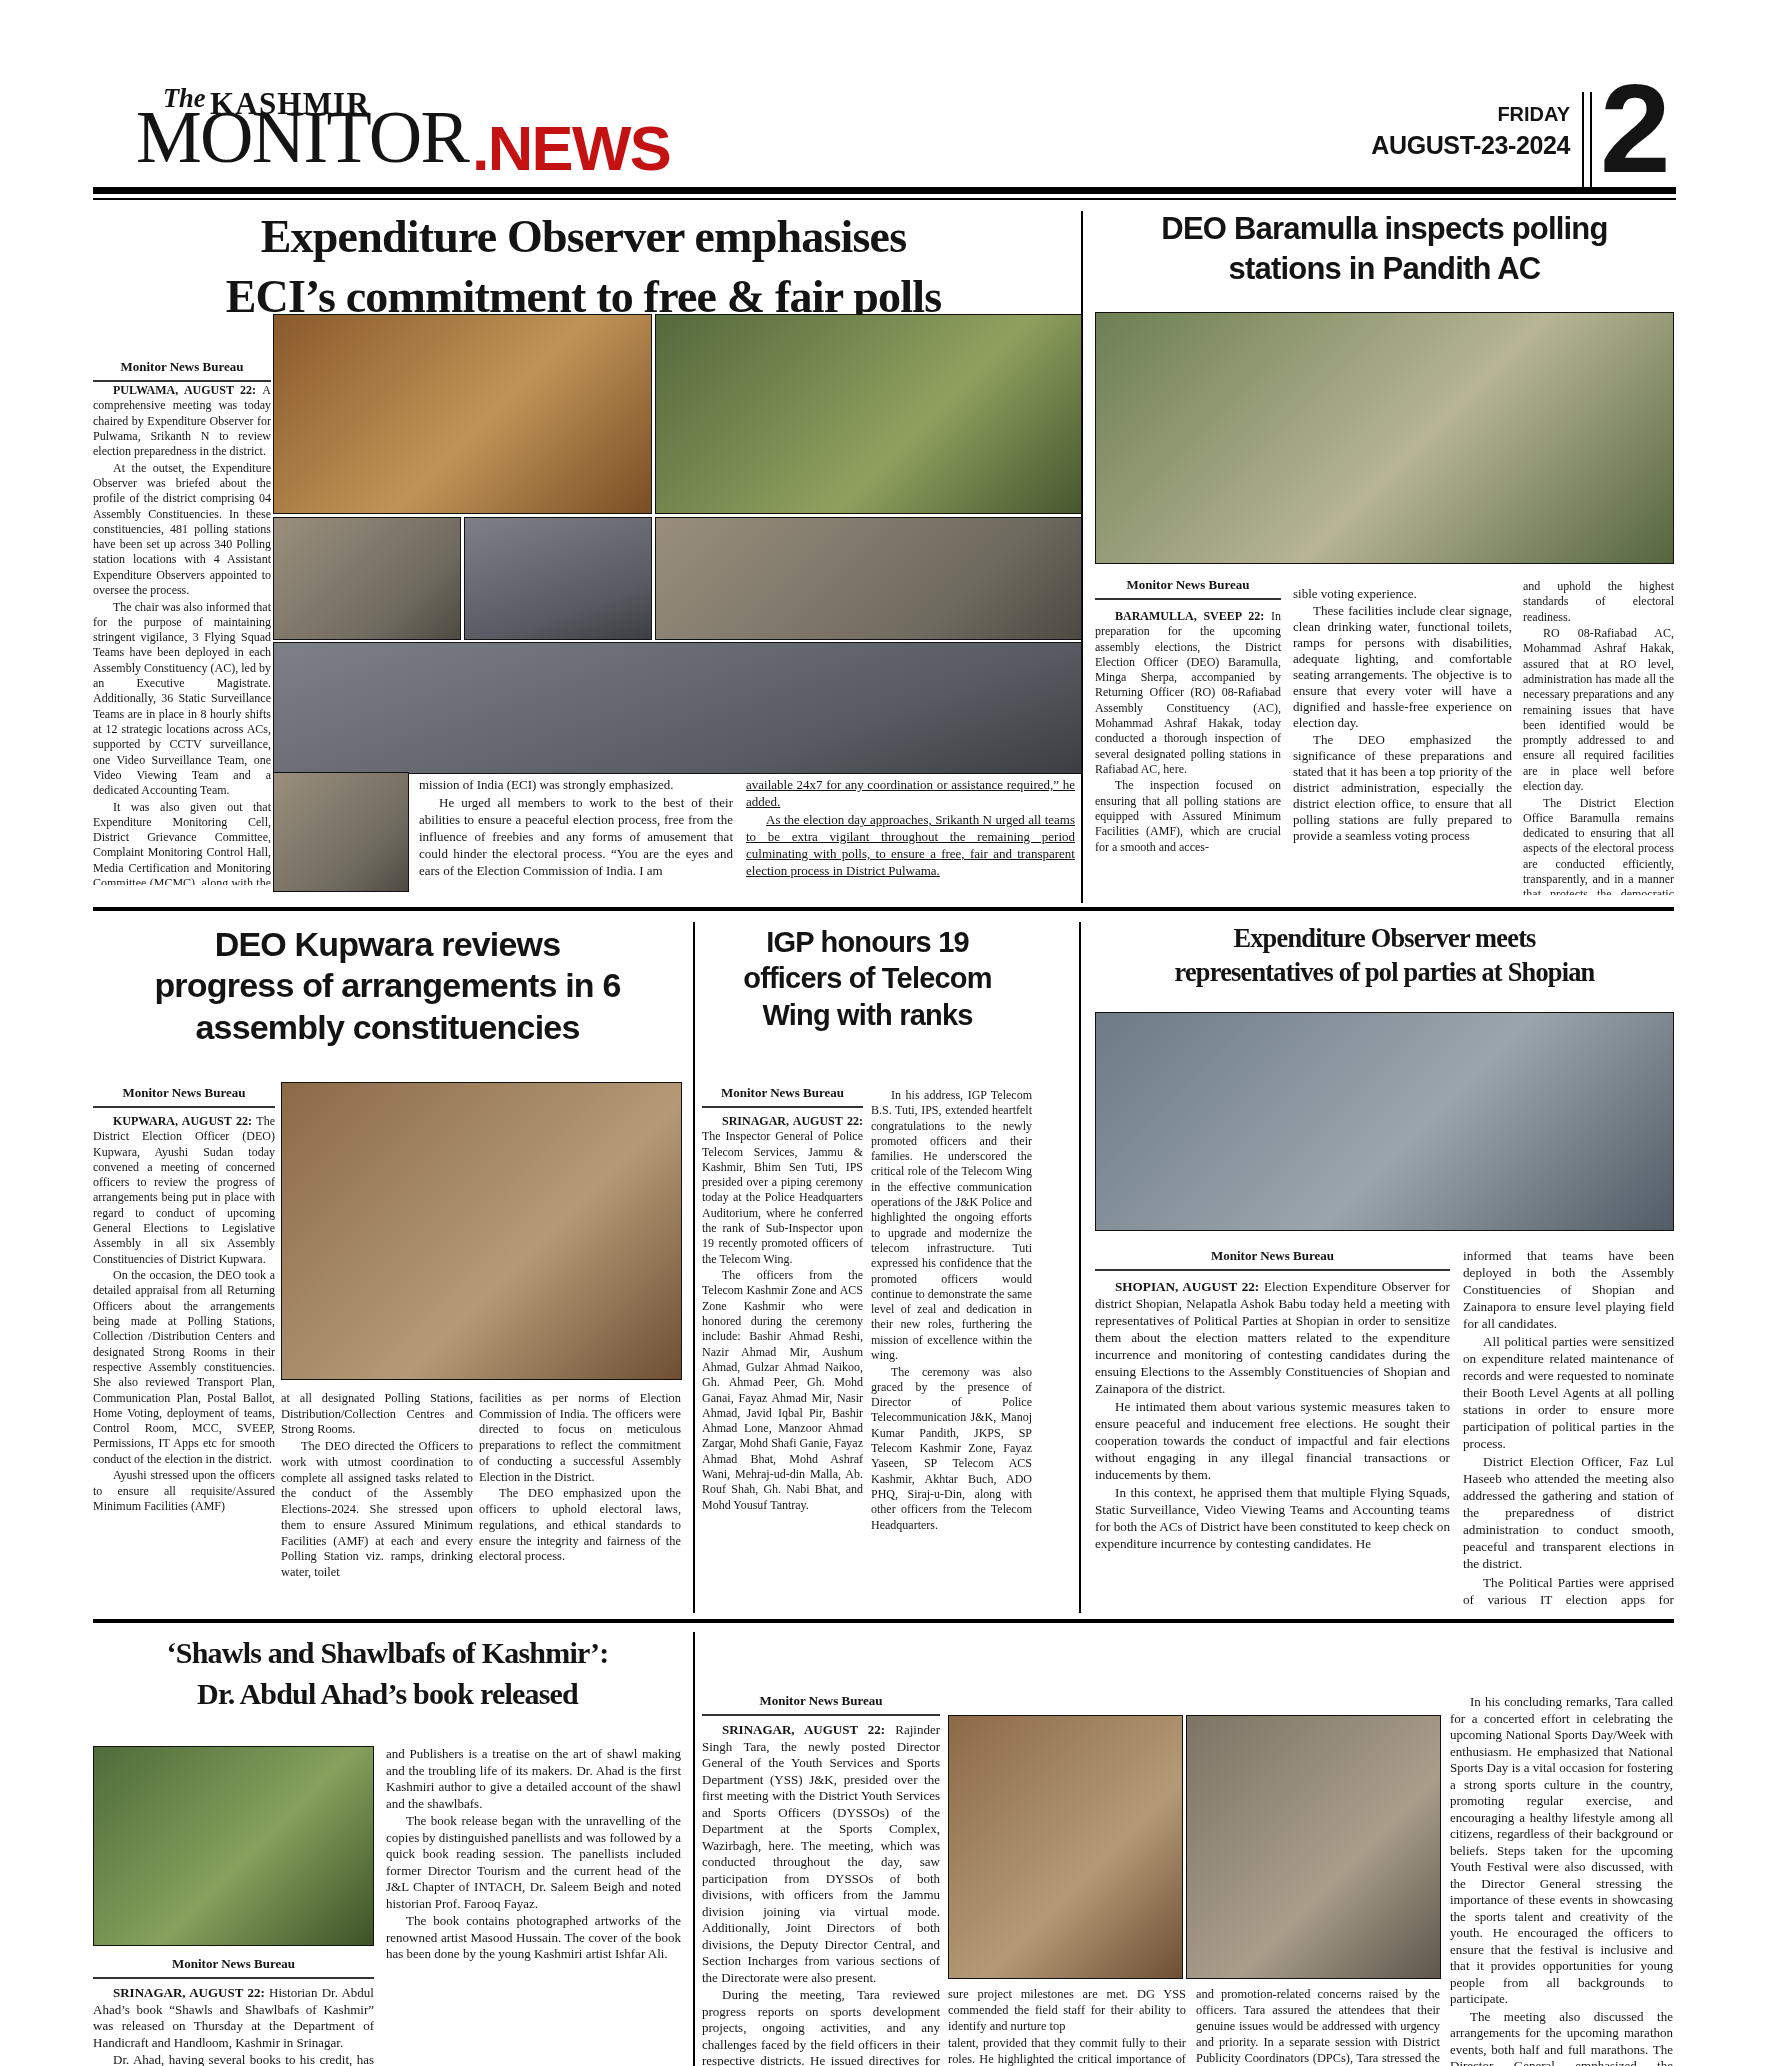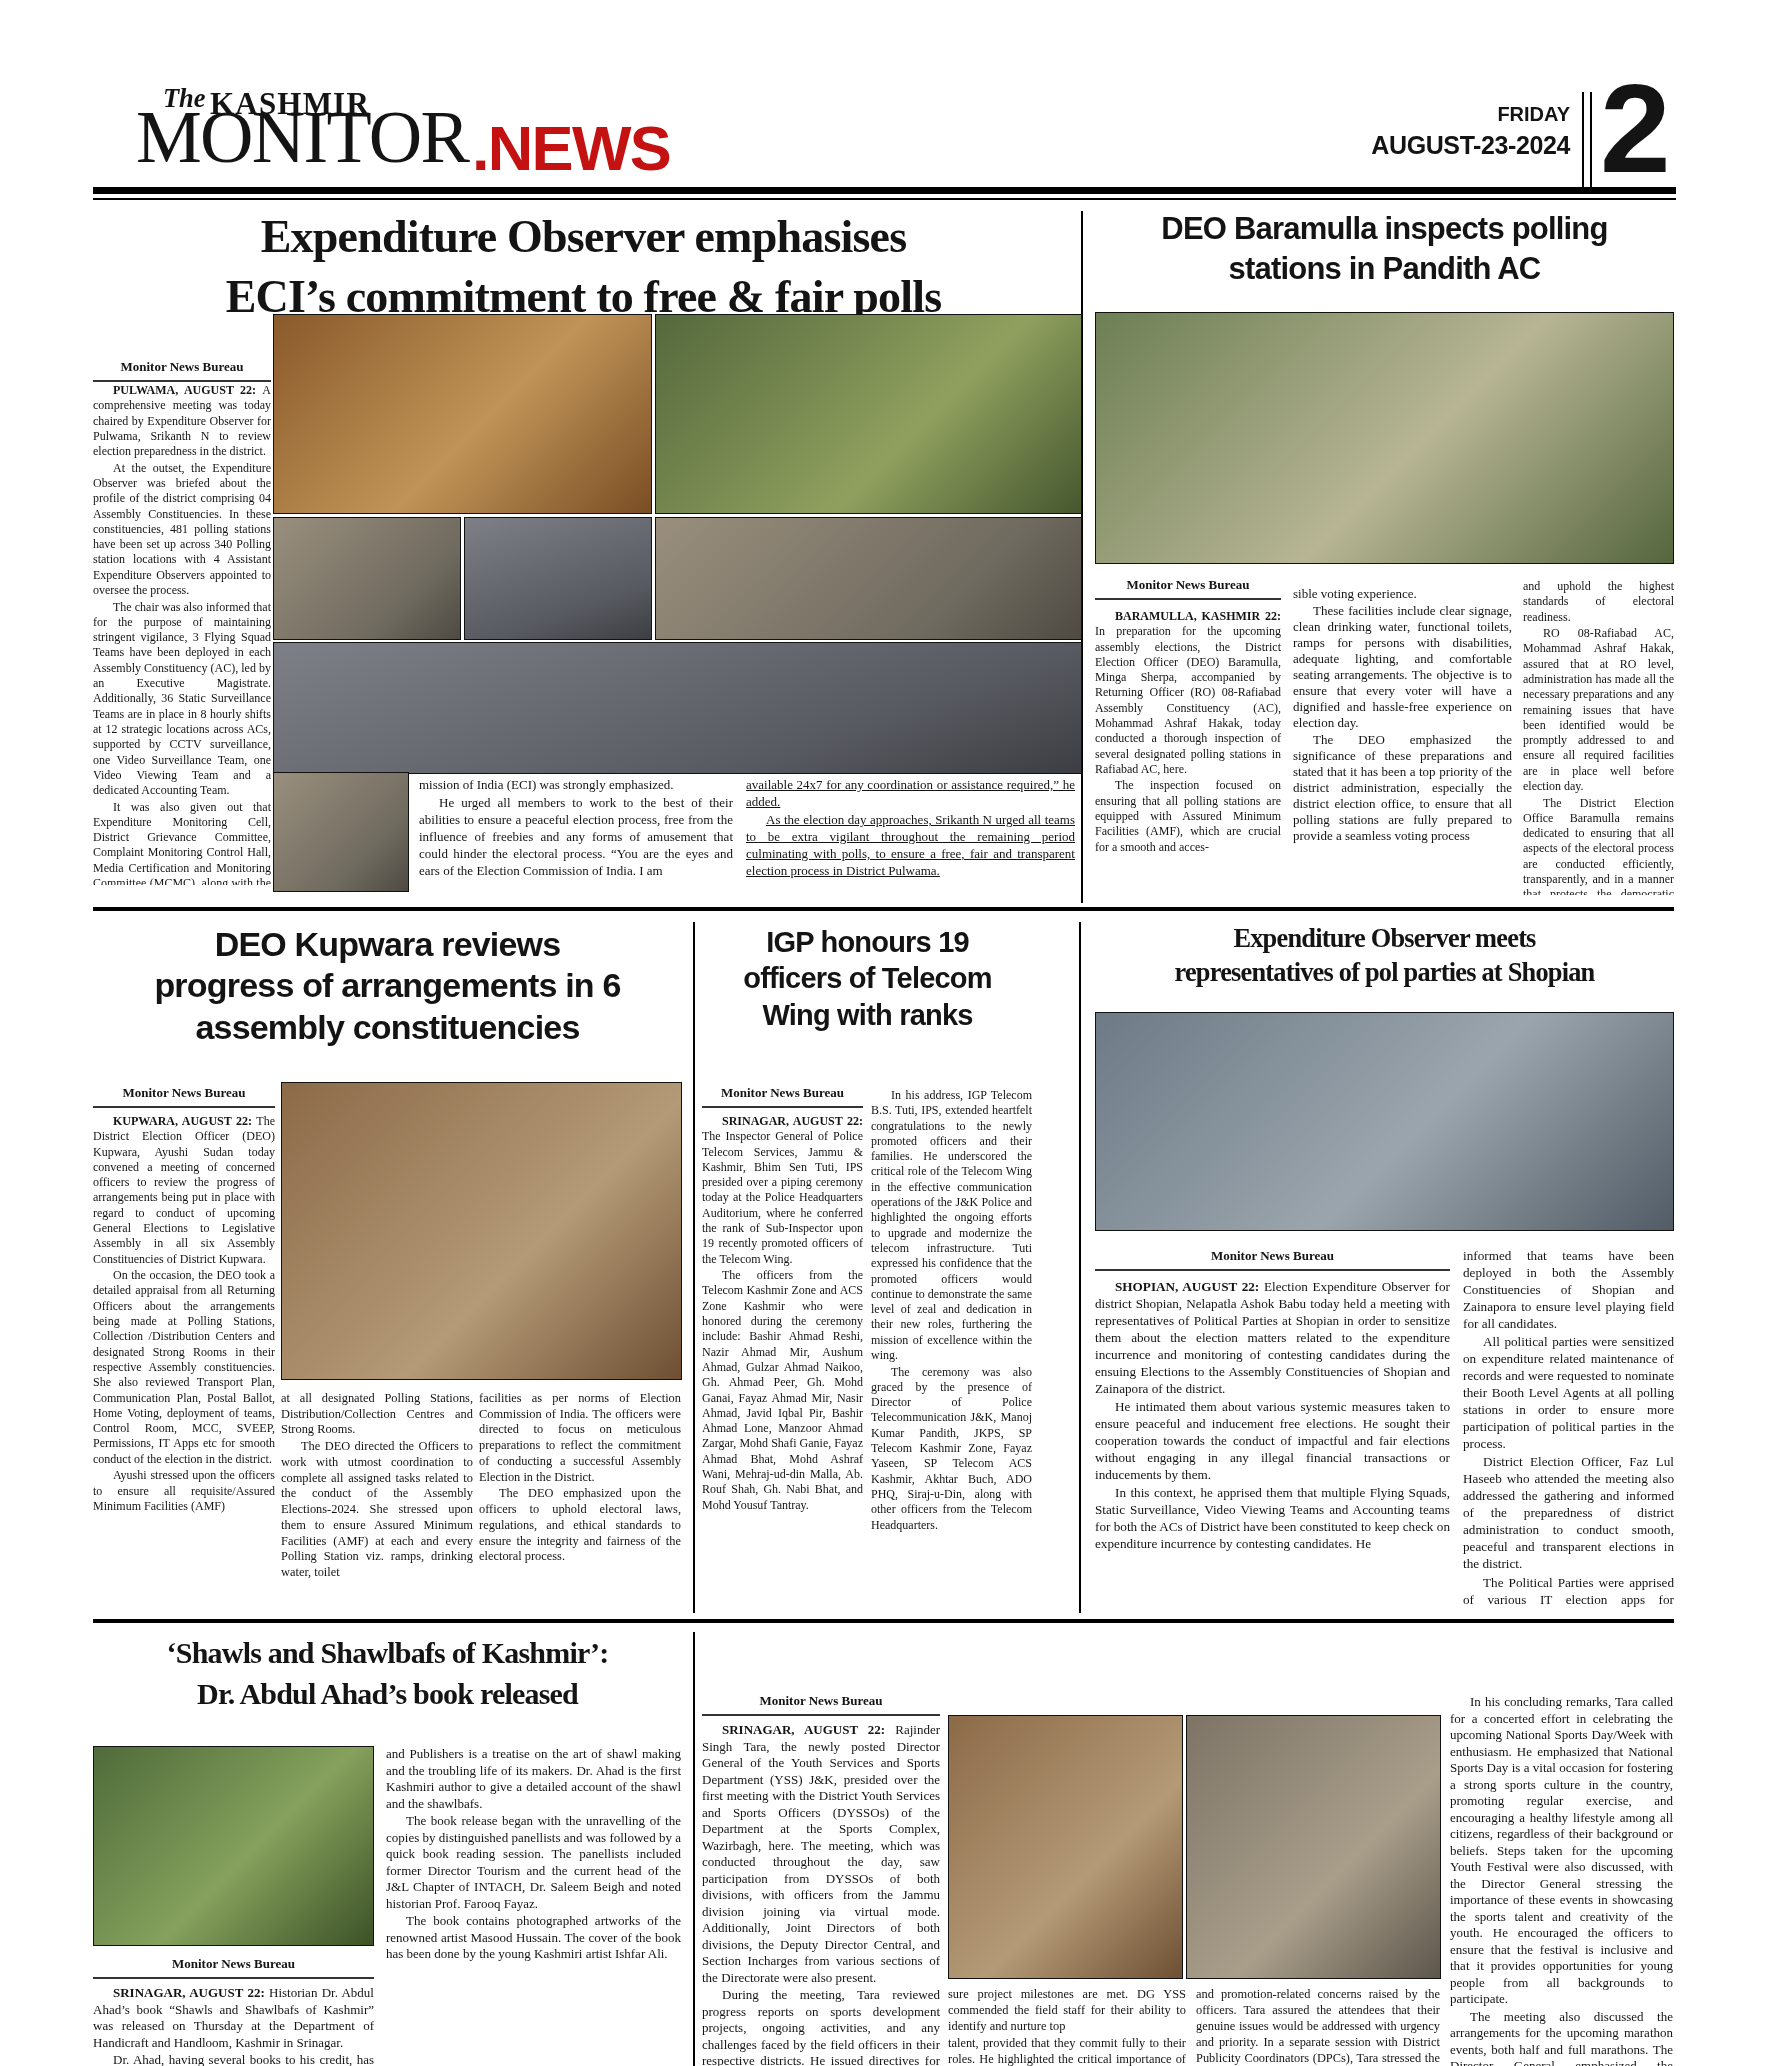--- a/index.html
+++ b/index.html
@@ -176,21 +176,21 @@
   </section>
 
   <section class="art" id="a2">
     <h2 class="headline hl-sans">
         <p>DEO Baramulla inspects polling</p>
         <p>stations in Pandith AC</p>
       </h2>
     <div class="ph ph-walk" id="a2-photo"></div>
     <div class="byline">Monitor News Bureau</div>
     <div class="col" id="a2-col1">
-        <p><b class="dateline">BARAMULLA, KASHMIR 22: </b>In preparation for the upcoming assembly elections, the District Election Officer (DEO) Baramulla, Minga Sherpa, accompanied by Returning Officer (RO) 08-Rafiabad Assembly Constituency (AC), Mohammad Ashraf Hakak, today conducted a thorough inspection of several designated polling stations in Rafiabad AC, here.</p>
+        <p><b class="dateline">BARAMULLA, SVEEP 22: </b>In preparation for the upcoming assembly elections, the District Election Officer (DEO) Baramulla, Minga Sherpa, accompanied by Returning Officer (RO) 08-Rafiabad Assembly Constituency (AC), Mohammad Ashraf Hakak, today conducted a thorough inspection of several designated polling stations in Rafiabad AC, here.</p>
         <p>The inspection focused on ensuring that all polling stations are equipped with Assured Minimum Facilities (AMF), which are crucial for a smooth and acces-</p>
       </div>
     <div class="col" id="a2-col2">
         <p class="noind">sible voting experience.</p>
         <p>These facilities include clear signage, clean drinking water, functional toilets, ramps for persons with disabilities, adequate lighting, and comfortable seating arrangements. The objective is to ensure that every voter will have a dignified and hassle-free experience on election day.</p>
         <p>The DEO emphasized the significance of these preparations and stated that it has been a top priority of the district administration, especially the district election office, to ensure that all polling stations are fully prepared to provide a seamless voting process</p>
       </div>
     <div class="col" id="a2-col3">
         <p class="noind">and uphold the highest standards of electoral readiness.</p>
         <p>RO 08-Rafiabad AC, Mohammad Ashraf Hakak, assured that at RO level, administration has made all the necessary preparations and any remaining issues that have been identified would be promptly addressed to and ensure all required facilities are in place well before election day.</p>
@@ -246,21 +246,21 @@
     <div class="ph ph-officials" id="a5-photo"></div>
     <div class="byline">Monitor News Bureau</div>
     <div class="col" id="a5-colwide">
         <p><b class="dateline">SHOPIAN, AUGUST 22: </b>Election Expenditure Observer for district Shopian, Nelapatla Ashok Babu today held a meeting with representatives of Political Parties at Shopian in order to sensitize them about the election matters related to the expenditure incurrence and monitoring of contesting candidates during the ensuing Elections to the Assembly Constituencies of Shopian and Zainapora of the district.</p>
         <p>He intimated them about various systemic measures taken to ensure peaceful and inducement free elections. He sought their cooperation towards the conduct of impactful and fair elections without engaging in any illegal financial transactions or inducements by them.</p>
         <p>In this context, he apprised them that multiple Flying Squads, Static Surveillance, Video Viewing Teams and Accounting teams for both the ACs of District have been constituted to keep check on expenditure incurrence by contesting candidates. He</p>
       </div>
     <div class="col" id="a5-colright">
         <p class="noind">informed that teams have been deployed in both the Assembly Constituencies of Shopian and Zainapora to ensure level playing field for all candidates.</p>
         <p>All political parties were sensitized on expenditure related maintenance of records and were requested to nominate their Booth Level Agents at all polling stations in order to ensure more participation of political parties in the process.</p>
-        <p>District Election Officer, Faz Lul Haseeb who attended the meeting also addressed the gathering and informed of the preparedness of district administration to conduct smooth, peaceful and transparent elections in the district.</p>
+        <p>District Election Officer, Faz Lul Haseeb who attended the meeting also addressed the gathering and station of the preparedness of district administration to conduct smooth, peaceful and transparent elections in the district.</p>
         <p>The Political Parties were apprised of various IT election apps for complaint and grievance redressal, for flagging any violations in order to make the process more transparent.</p>
       </div>
   </section>
 
   <section class="art" id="a6">
     <h2 class="headline hl-serif">
         <p>‘Shawls and Shawlbafs of Kashmir’:</p>
         <p>Dr. Abdul Ahad’s book released</p>
       </h2>
     <div class="ph ph-outdoor" id="a6-photo"></div>

